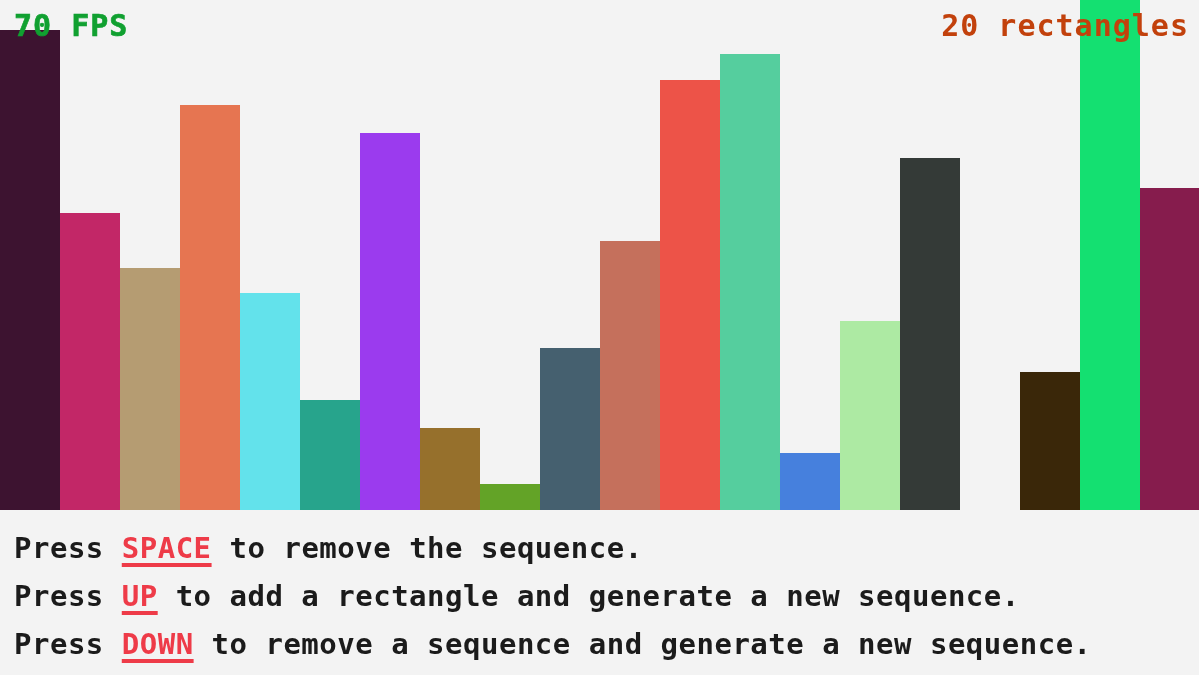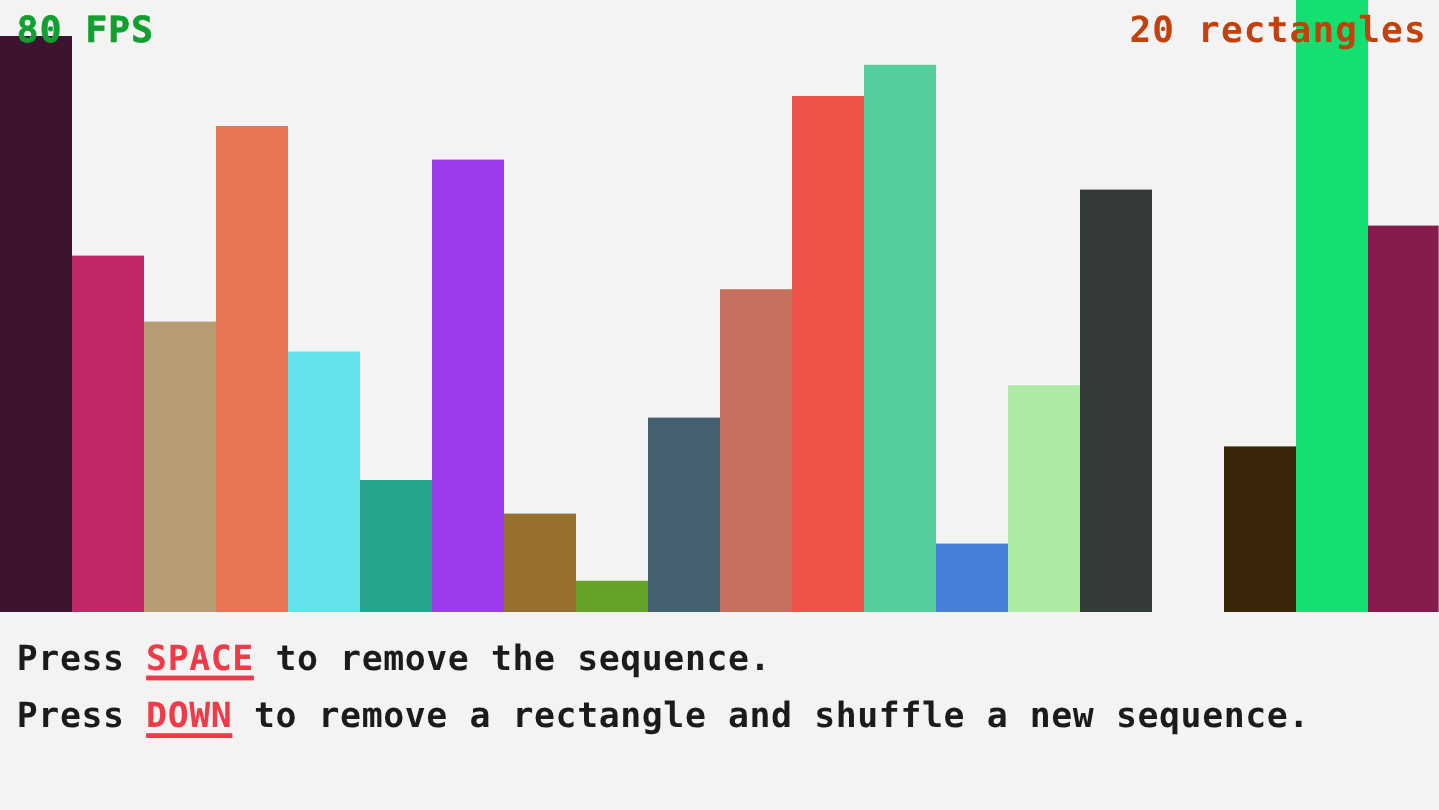--- a/index.html
+++ b/index.html
@@ -101,21 +101,22 @@
       <div class="bar" style="left: 720px; width: 60px; height: 456px; background: rgb(85, 206, 158);"></div>
       <div class="bar" style="left: 780px; width: 60px; height: 57px; background: rgb(70, 128, 221);"></div>
       <div class="bar" style="left: 840px; width: 60px; height: 189px; background: rgb(173, 234, 163);"></div>
       <div class="bar" style="left: 900px; width: 60px; height: 352px; background: rgb(52, 58, 55);"></div>
       <div class="bar" style="left: 960px; width: 60px; height: 0px; background: rgb(243, 243, 243);"></div>
       <div class="bar" style="left: 1020px; width: 60px; height: 138px; background: rgb(58, 39, 9);"></div>
       <div class="bar" style="left: 1080px; width: 60px; height: 510px; background: rgb(20, 224, 113);"></div>
       <div class="bar" style="left: 1140px; width: 60px; height: 322px; background: rgb(134, 28, 77);"></div>
     </div>
 
-  <div id="fps-counter">80 FPS</div>
+  <div id="fps-counter">70 FPS</div>
   <div id="rect-count">20 rectangles</div>
 
   <div id="instructions">
       <div class="instr-line"><span>Press </span><span class="key" style="color: rgb(238, 59, 72); text-decoration-color: rgb(238, 59, 72);">SPACE</span><span> to remove the sequence.</span></div>
-      <div class="instr-line"><span>Press </span><span class="key" style="color: rgb(238, 59, 72); text-decoration-color: rgb(238, 59, 72);">DOWN</span><span> to remove a rectangle and shuffle a new sequence.</span></div>
+      <div class="instr-line"><span>Press </span><span class="key" style="color: rgb(238, 59, 72); text-decoration-color: rgb(238, 59, 72);">UP</span><span> to add a rectangle and generate a new sequence.</span></div>
+      <div class="instr-line"><span>Press </span><span class="key" style="color: rgb(238, 59, 72); text-decoration-color: rgb(238, 59, 72);">DOWN</span><span> to remove a sequence and generate a new sequence.</span></div>
     </div>
 
 </div>
 
 </body></html>

